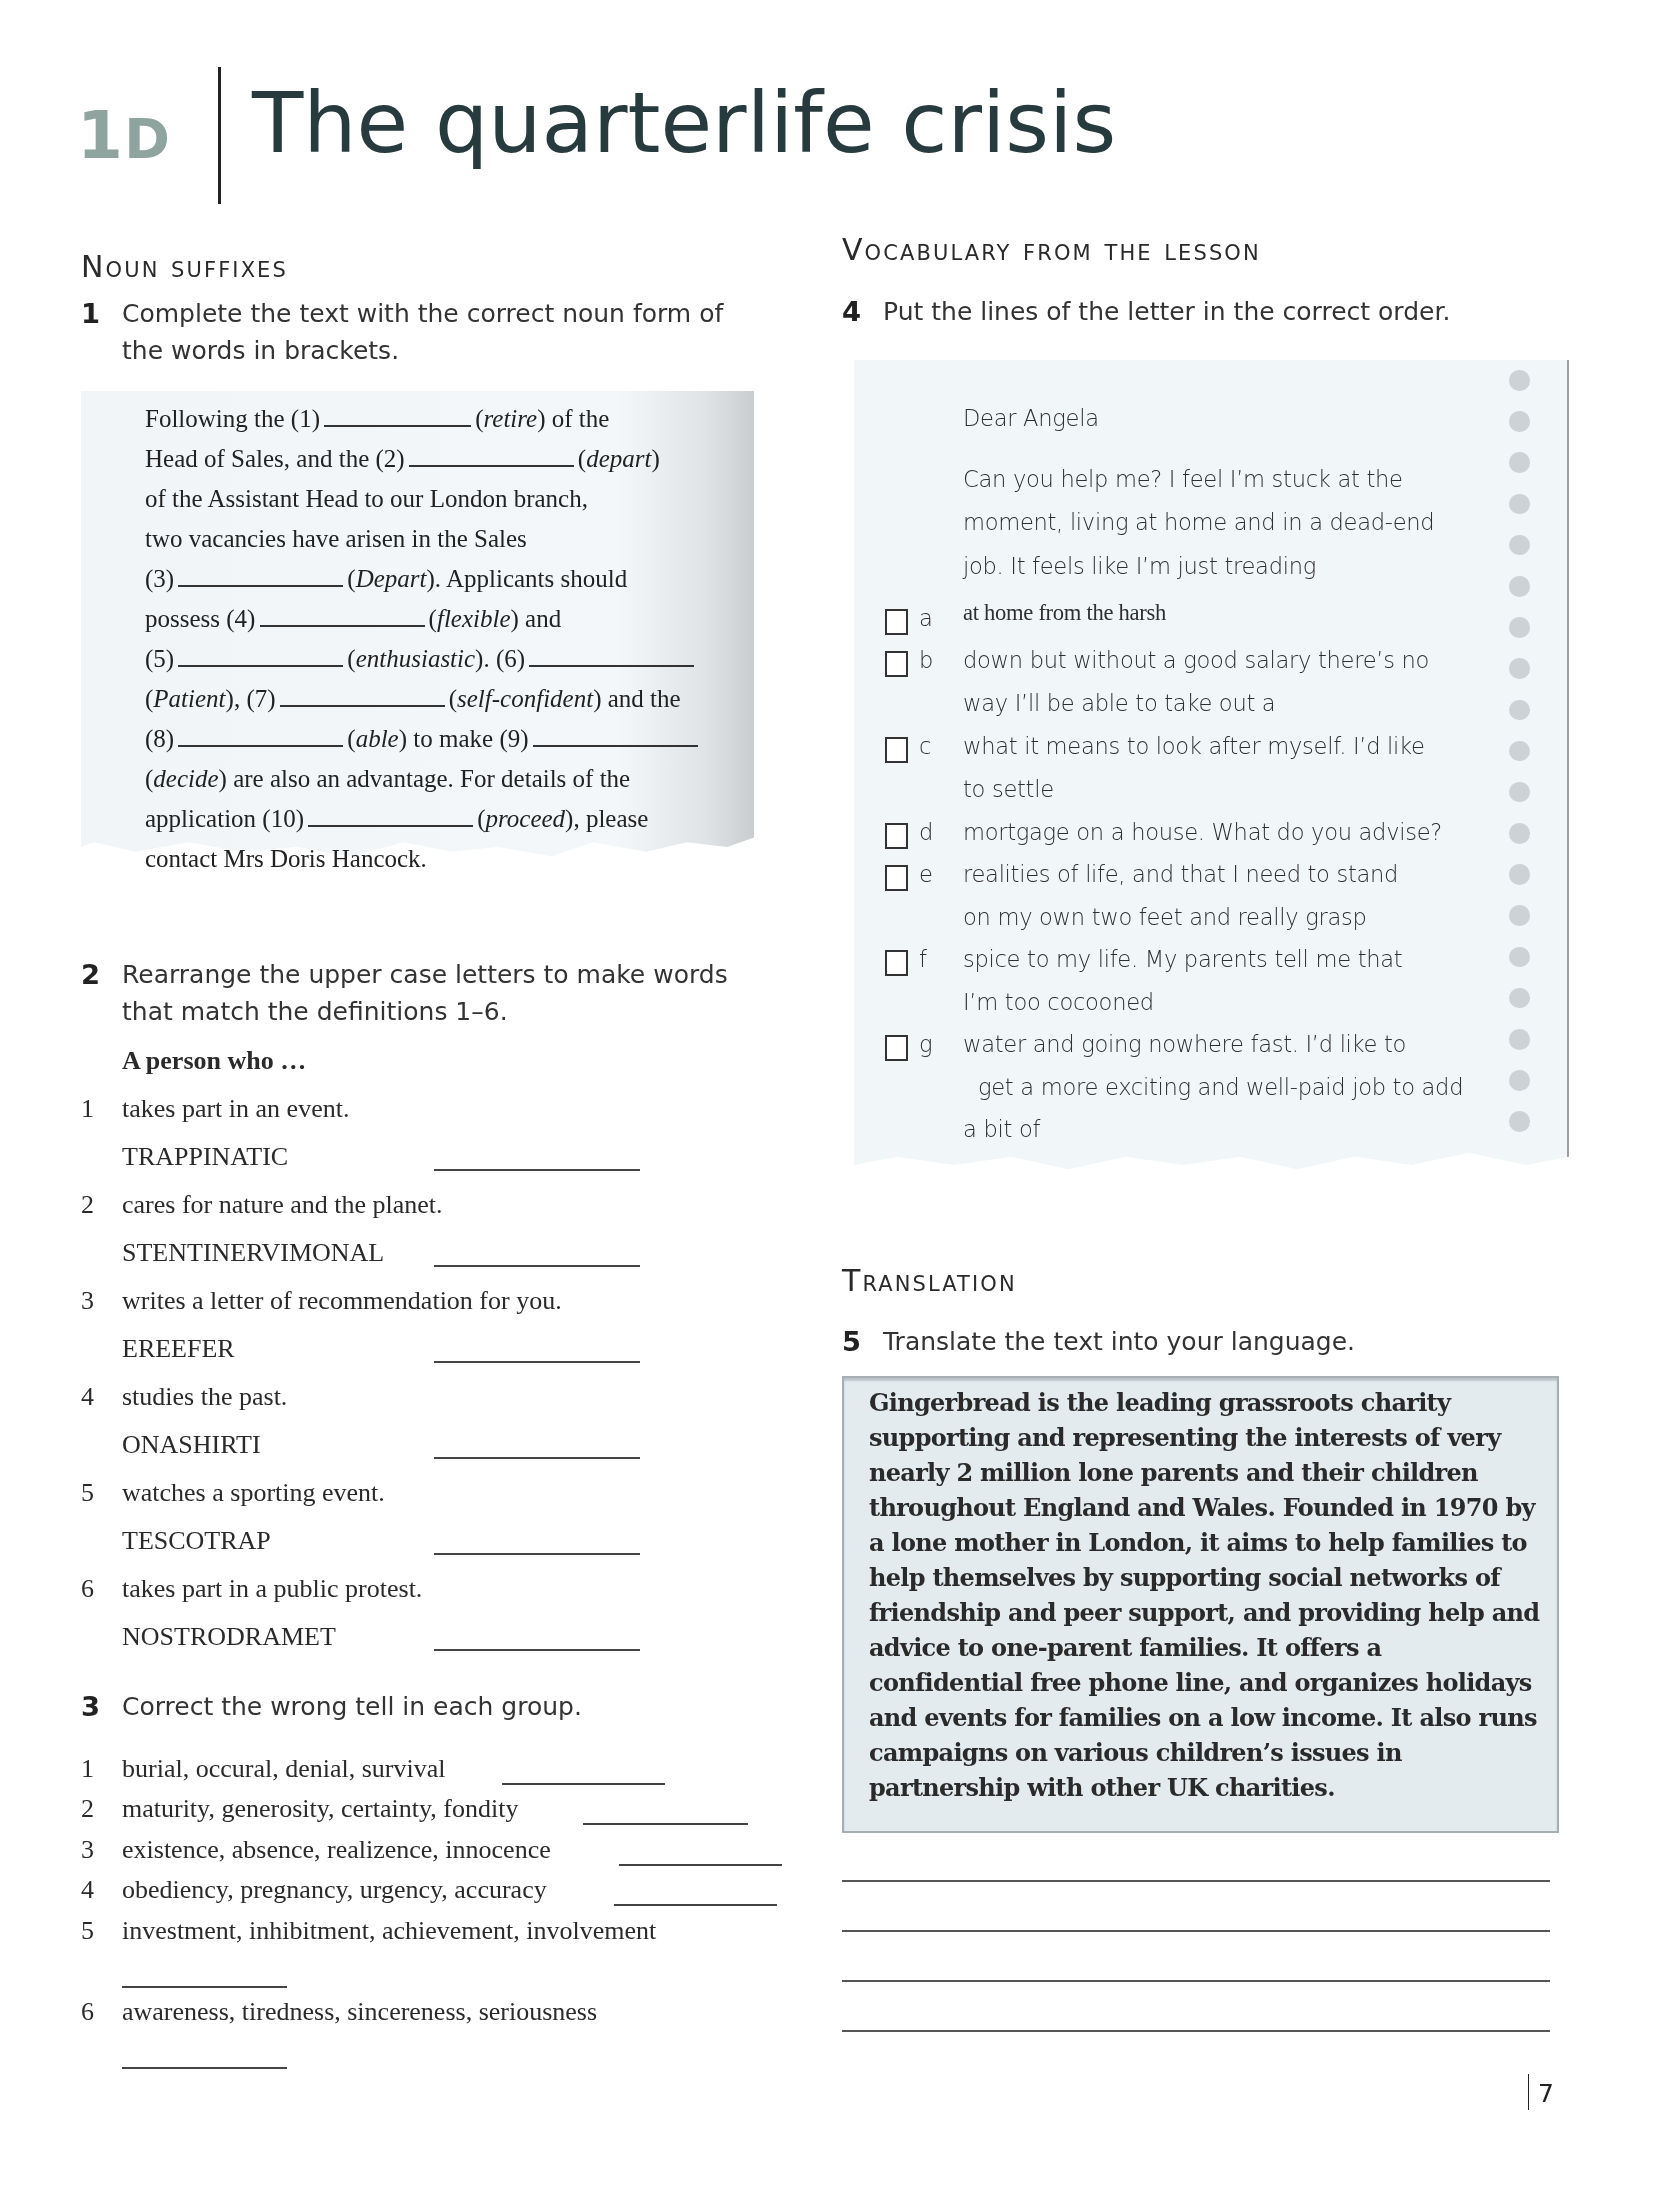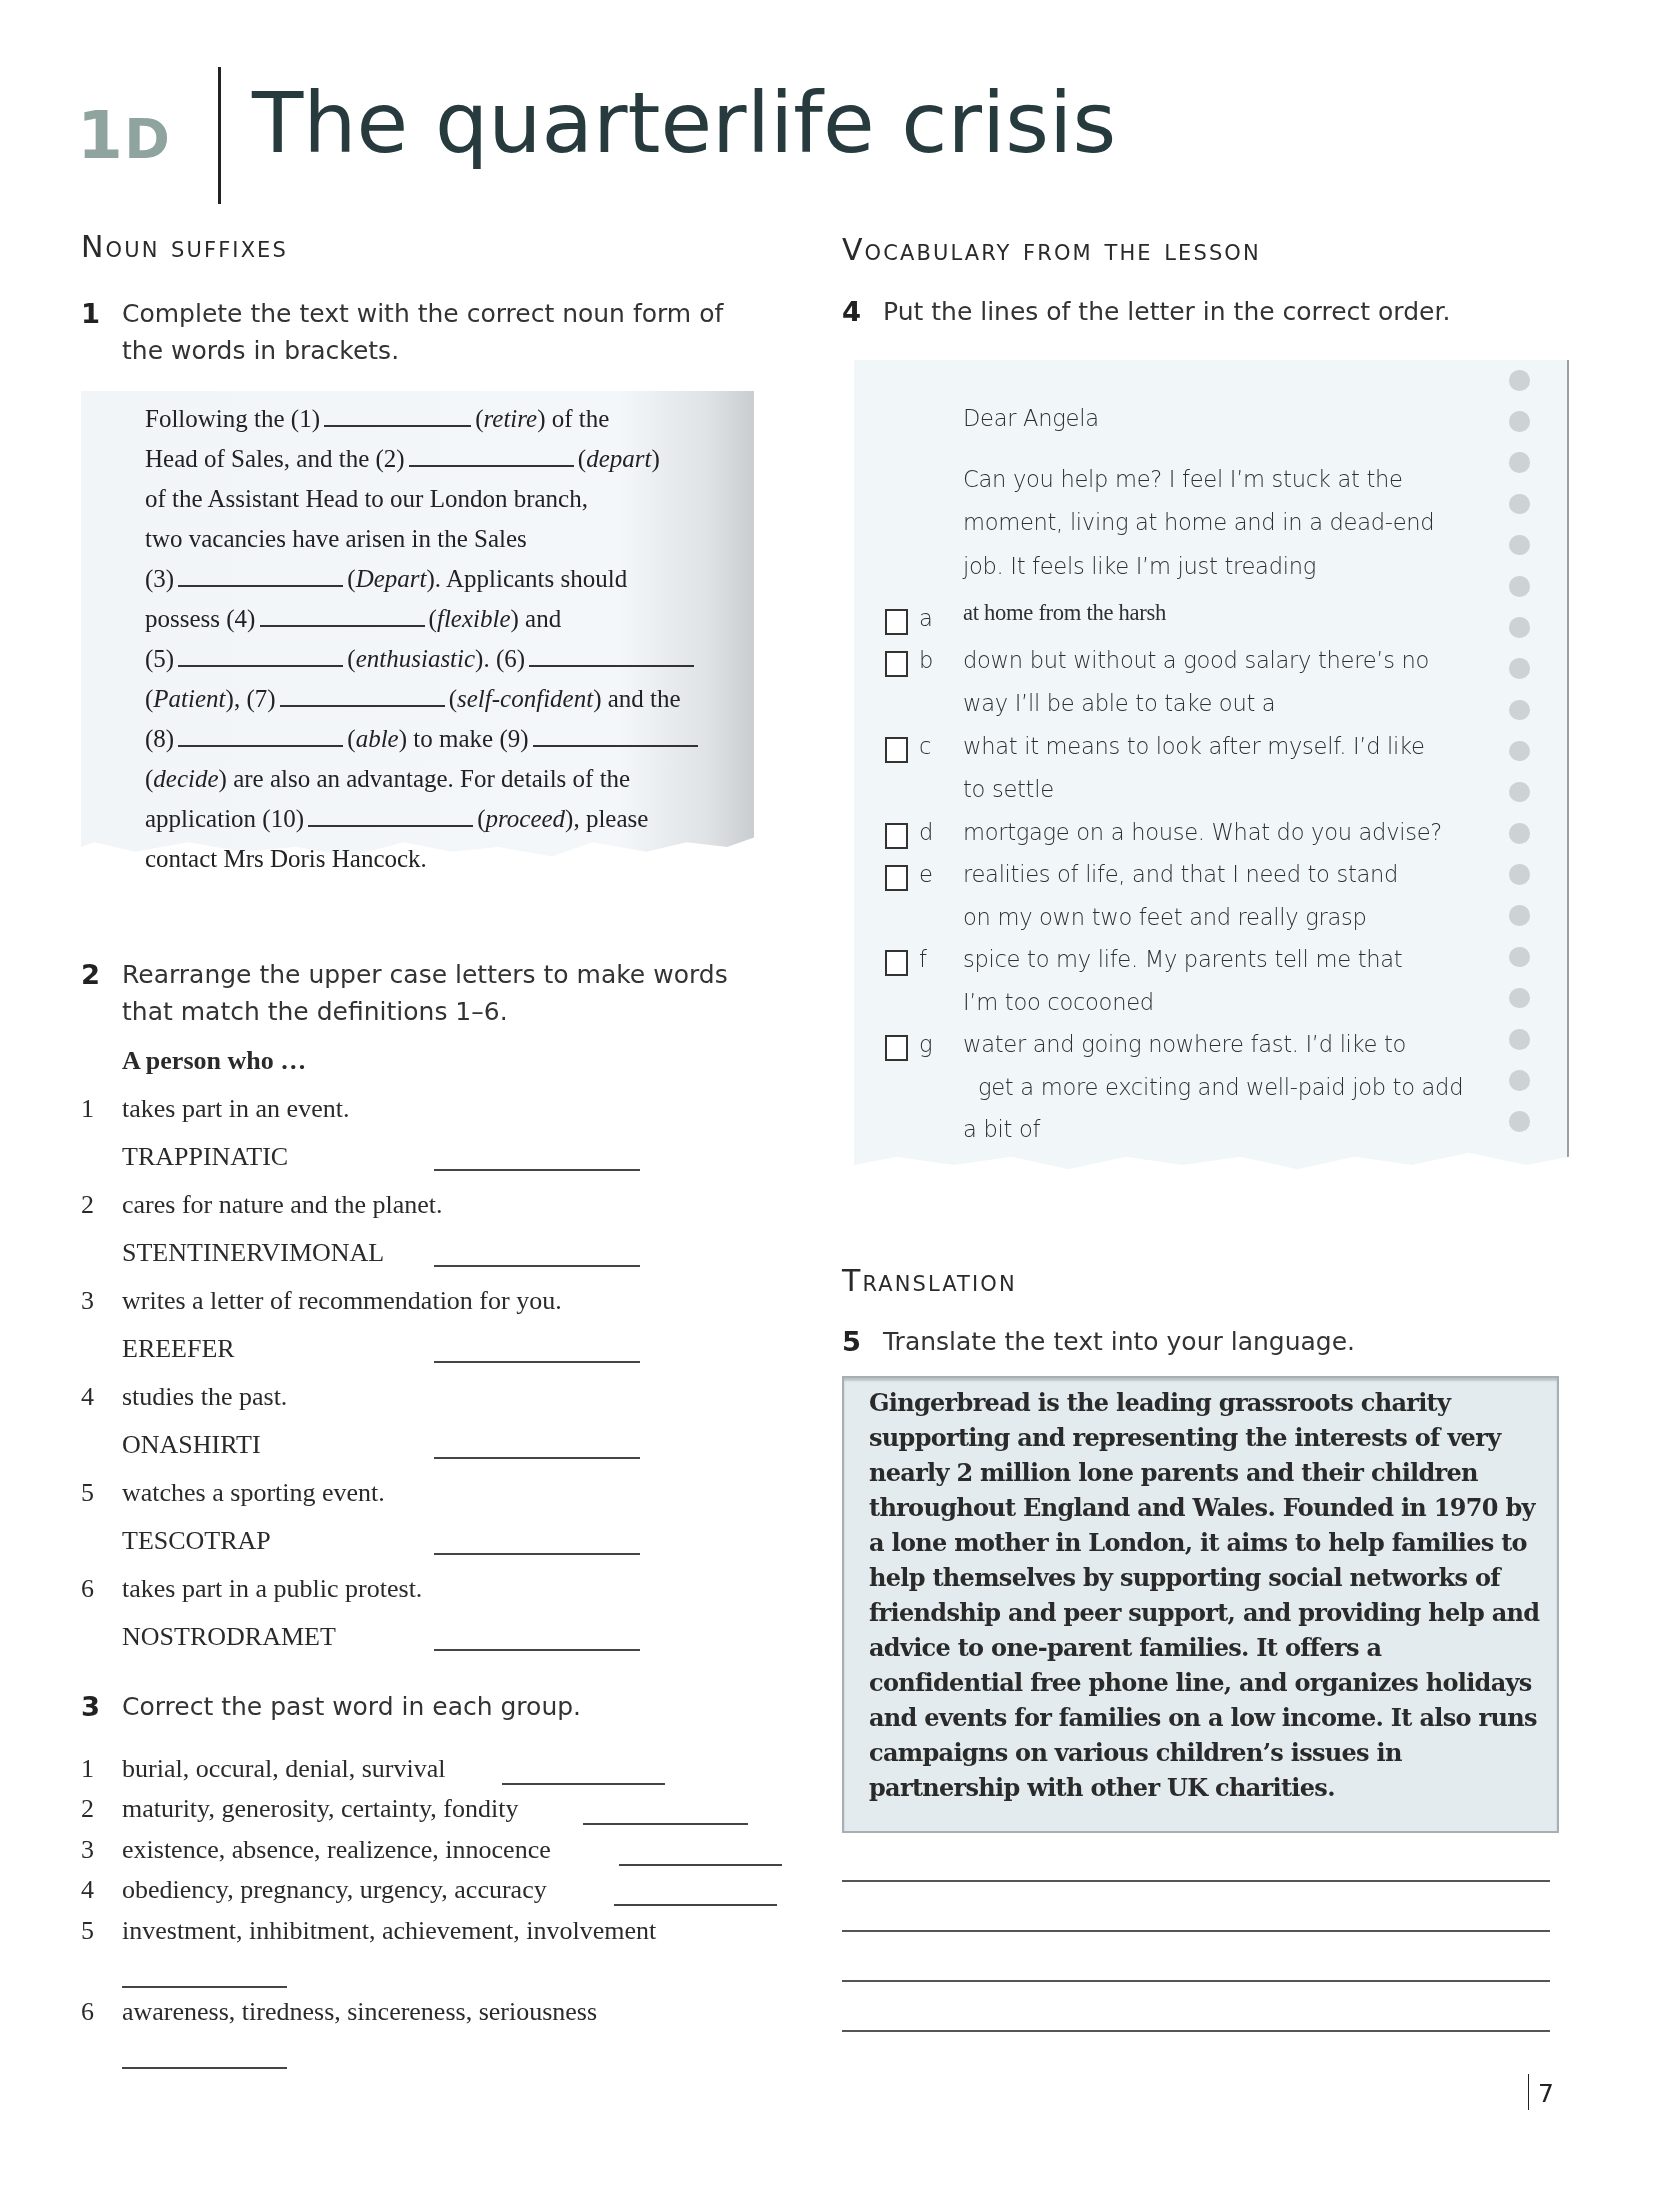--- a/index.html
+++ b/index.html
@@ -72,21 +72,21 @@
   .page-bar { left:1528px; top:2074px; width:1.4px; height:36px; background:#222; }
   .page-num { left:1538px; top:2079px; font-family:"DejaVu Sans", sans-serif; font-size:25px; color:#222; }
 </style>
 </head>
 <body>
 
 <div class="abs unit"><span>1</span><span class="d">D</span></div>
 <div class="abs title-bar"></div>
 <div class="abs title">The quarterlife crisis</div>
 
-<div class="abs sec" style="left:81px; top:232px;">Noun suffixes</div>
+<div class="abs sec" style="left:81px; top:252px;">Noun suffixes</div>
 
 <div class="abs instr" style="left:81px; top:295px; width:686px;">
   <span class="num">1</span>
   <span class="txt">Complete the text with the correct noun form of the words in brackets.</span>
 </div>
 
 <div class="abs torn1"></div>
 <div class="abs ex1-text">
   <div><span>Following the (1)</span><span class="blank"></span>(<span class="hint">retire</span>)<span> of the</span></div>
   <div><span>Head of Sales, and the (2)</span><span class="blank" style="width:165px"></span>(<span class="hint">depart</span>)</div>
@@ -152,21 +152,21 @@
     <span class="n">6</span>
     <span class="t">takes part in a public protest.</span>
   </div>
 <div class="row serif" style="top:1622px;">
     <span class="scr">NOSTRODRAMET</span>
     <span class="line"></span>
   </div>
 
 <div class="abs instr" style="left:81px; top:1688px; width:686px;">
   <span class="num">3</span>
-  <span class="txt">Correct the past word in each group.</span>
+  <span class="txt">Correct the wrong tell in each group.</span>
 </div>
 
 <div class="ex3-row serif" style="top:1754px;">
     <span class="n">1</span>
     <span class="t">burial, occural, denial, survival</span>
   </div>
 <div class="ex3-blank" style="left:502px; top:1783px; width:163px;"></div>
 <div class="ex3-row serif" style="top:1794px;">
     <span class="n">2</span>
     <span class="t">maturity, generosity, certainty, fondity</span>

